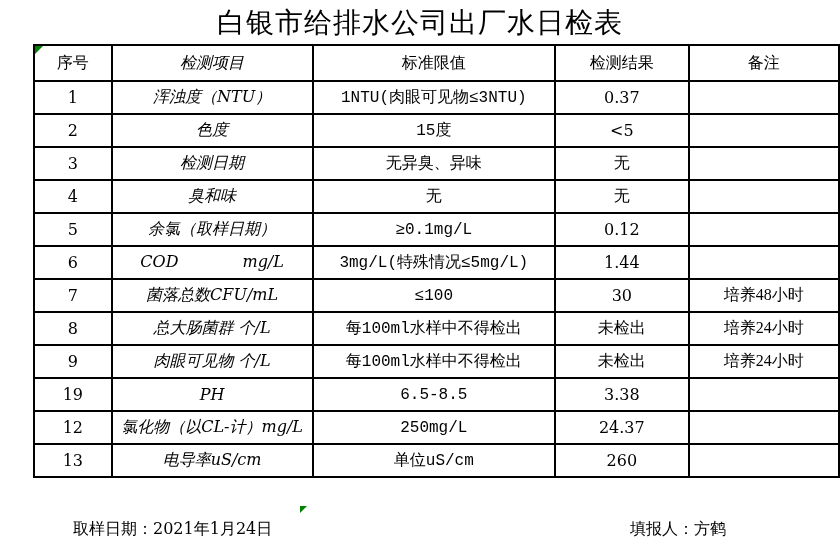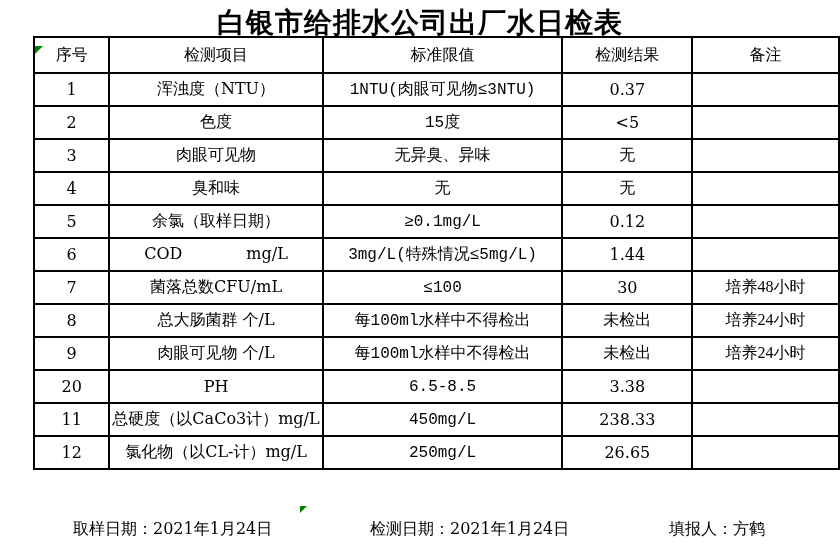--- a/index.html
+++ b/index.html
@@ -10,44 +10,44 @@
     font-family: "DejaVu Serif", "Liberation Serif", serif;
     position: relative;
     overflow: hidden;
   }
   .page-title {
     position: absolute;
     top: 4px; left: 0;
     width: 840px;
     text-align: center;
     font-size: 28px;
-    font-weight: bold;
+    font-weight: normal;
     letter-spacing: 1px;
     white-space: nowrap;
   }
   table.report {
     position: absolute;
-    left: 33px; top: 36px;
+    left: 33px; top: 44px;
     border-collapse: collapse;
     table-layout: fixed;
   }
   .report th, .report td {
     border: 2px solid #000000;
     text-align: center;
     vertical-align: middle;
     font-size: 16px;
     font-weight: normal;
     padding: 0 2px;
     white-space: nowrap;
     overflow: hidden;
   }
   .report thead tr { height: 36px; }
   .report tbody tr { height: 33px; }
   .col-no       { width: 72px;  }
-  .col-item     { width: 195px; }
+  .col-item     { width: 195px; font-style: italic; }
   .col-standard { width: 237px; font-family: Liberation Mono, monospace; }
   .col-result   { width: 128px; }
   .col-remark   { width: 145px; font-family: Liberation Serif, serif; }
   .tri {
     position: absolute;
     width: 0; height: 0;
   }
   .tri-header {
     left: 35px; top: 46px;
     border-top: 8px solid #008000;
@@ -60,21 +60,21 @@
   }
   .footer-line {
     position: absolute;
     top: 519px; left: 0;
     width: 840px; height: 22px;
     font-size: 16px;
   }
   .footer-item { position: absolute; white-space: nowrap; }
   .footer-sampling { left: 73px;  }
   .footer-test     { left: 370px; }
-  .footer-reporter { left: 630px; margin-left: 39px; }
+  .footer-reporter { left: 630px; }
 </style>
 </head>
 <body>
 
 <div class="page-title">白银市给排水公司出厂水日检表</div>
 
 <table class="report">
   <colgroup>
     <col class="col-no">
       <col class="col-item">
@@ -101,21 +101,21 @@
       </tr>
       <tr>
         <td class="col-no">2</td>
         <td class="col-item">色度</td>
         <td class="col-standard">15度</td>
         <td class="col-result">&lt;5</td>
         <td class="col-remark"></td>
       </tr>
       <tr>
         <td class="col-no">3</td>
-        <td class="col-item">肉眼可见物</td>
+        <td class="col-item">检测日期</td>
         <td class="col-standard">无异臭、异味</td>
         <td class="col-result">无</td>
         <td class="col-remark"></td>
       </tr>
       <tr>
         <td class="col-no">4</td>
         <td class="col-item">臭和味</td>
         <td class="col-standard">无</td>
         <td class="col-result">无</td>
         <td class="col-remark"></td>
@@ -149,43 +149,42 @@
         <td class="col-remark">培养24小时</td>
       </tr>
       <tr>
         <td class="col-no">9</td>
         <td class="col-item">肉眼可见物 个/L</td>
         <td class="col-standard">每100ml水样中不得检出</td>
         <td class="col-result">未检出</td>
         <td class="col-remark">培养24小时</td>
       </tr>
       <tr>
-        <td class="col-no">20</td>
+        <td class="col-no">19</td>
         <td class="col-item">PH</td>
         <td class="col-standard">6.5-8.5</td>
         <td class="col-result">3.38</td>
         <td class="col-remark"></td>
       </tr>
       <tr>
-        <td class="col-no">11</td>
-        <td class="col-item">总硬度（以CaCo3计）mg/L</td>
-        <td class="col-standard">450mg/L</td>
-        <td class="col-result">238.33</td>
+        <td class="col-no">12</td>
+        <td class="col-item">氯化物（以CL-计）mg/L</td>
+        <td class="col-standard">250mg/L</td>
+        <td class="col-result">24.37</td>
         <td class="col-remark"></td>
       </tr>
       <tr>
-        <td class="col-no">12</td>
-        <td class="col-item">氯化物（以CL-计）mg/L</td>
-        <td class="col-standard">250mg/L</td>
-        <td class="col-result">26.65</td>
+        <td class="col-no">13</td>
+        <td class="col-item">电导率uS/cm</td>
+        <td class="col-standard">单位uS/cm</td>
+        <td class="col-result">260</td>
         <td class="col-remark"></td>
       </tr>
     </tbody>
 </table>
 
 <div class="tri tri-header"></div>
 <div class="tri tri-bottom"></div>
 
 <div class="footer-line">
   <span class="footer-item footer-sampling">取样日期：2021年1月24日</span>
-  <span class="footer-item footer-test">检测日期：2021年1月24日</span>
   <span class="footer-item footer-reporter">填报人：方鹤</span>
 </div>
 
 </body></html>

